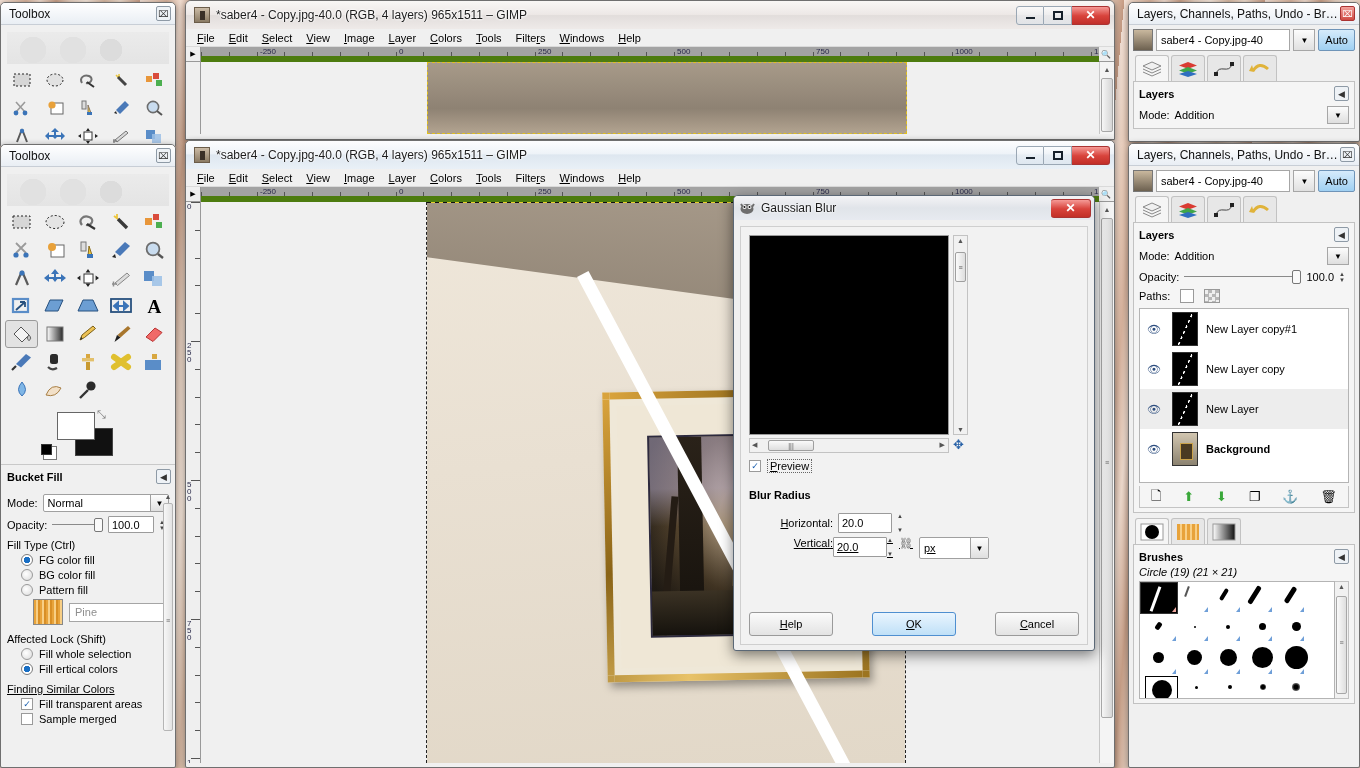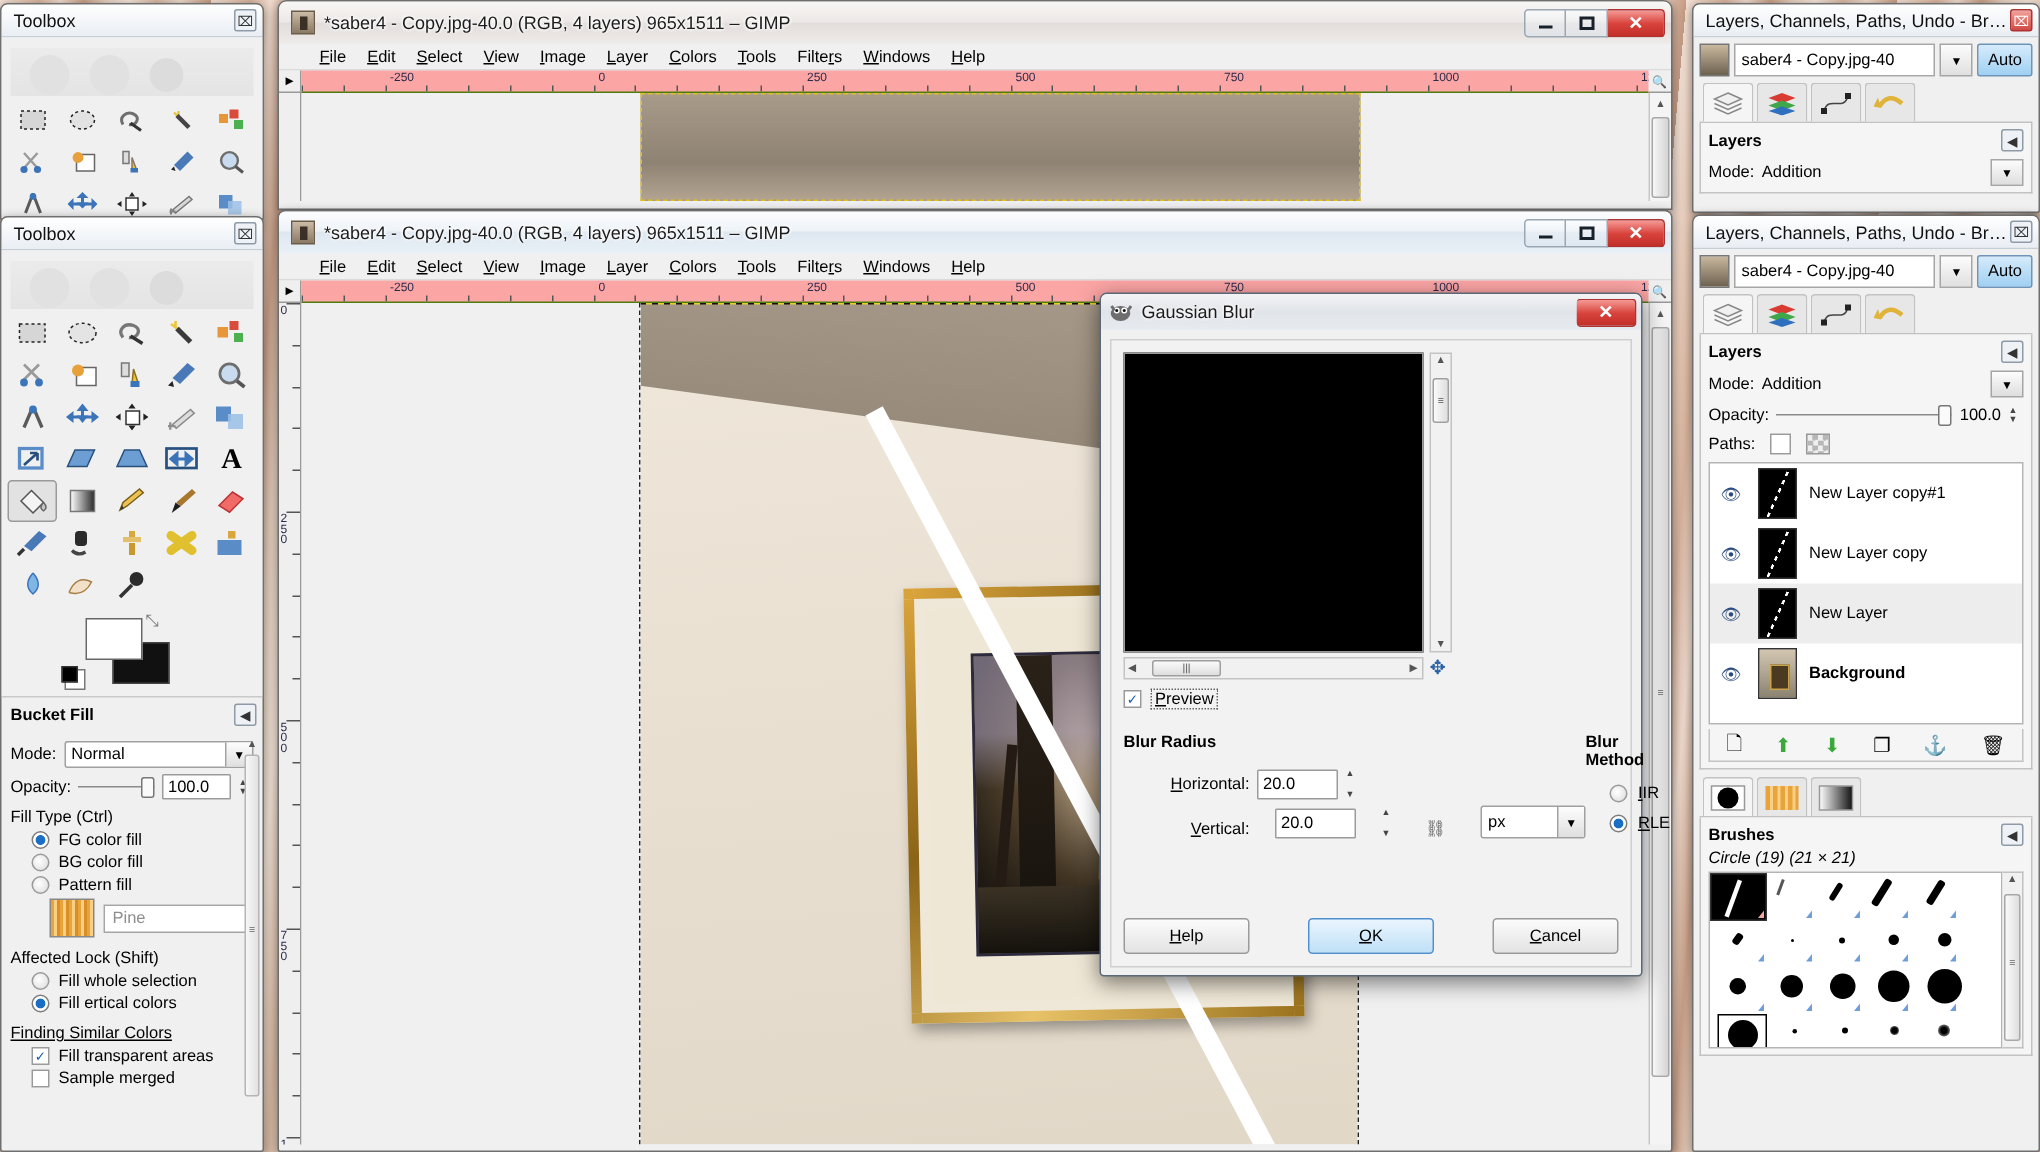--- a/index.html
+++ b/index.html
@@ -138,25 +138,25 @@
   .secttl { margin-top:6px; font-size:11px;}
   .radio-row{display:flex;align-items:center;gap:6px;margin:3px 0 3px 14px;}
   .rad{width:12px;height:12px;border-radius:50%;border:1px solid #9a9a9a;background:radial-gradient(circle at 4px 4px,#fff,#dadada);}
   .rad.on{background:radial-gradient(circle at 50% 50%,#1a6fc4 0 3px,#fff 3.5px 5px,#dcdcdc 5.5px);border-color:#7d7d7d;}
   .chk{width:12px;height:12px;border:1px solid #9a9a9a;background:#fff;display:flex;align-items:center;justify-content:center;font-size:9px;color:#1a5fae;}
   .patt-row{display:flex;align-items:center;gap:6px;margin-left:26px;margin-top:3px;}
   .patt-sw{width:30px;height:26px;border:1px solid #888;background:repeating-linear-gradient(90deg,#e8a33b 0 2px,#f8cf86 2px 4px,#d98f26 4px 6px);}
   .patt-name{flex:1;height:19px;border:1px solid #a5a5a5;background:#fff;color:#8e8e8e;display:flex;align-items:center;padding-left:5px;}
 
   
-  .menubar{ height:18px; display:flex; align-items:center; gap:0; padding-left:20px;
+  .menubar{ height:18px; display:flex; align-items:center; gap:0; padding-left:4px;
             background:#f0f0f0; border-bottom:1px solid #dadada;}
   .menubar span{ padding:1px 7px; font-size:11px;}
   .menubar span u{ text-decoration:underline;}
-  .ruler-h{ height:15px;background:#fca5a5;border-bottom:1px solid #4d7c0f;position:relative;overflow:hidden;}
+  .ruler-h{ height:15px;background:#a3a3a3;border-bottom:6px solid #4d7c0f;position:relative;overflow:hidden;}
   .ruler-v{ width:15px;background:#efefef;border-right:1px solid #999;position:relative;overflow:hidden;}
   .rl-tick{position:absolute;background:#555;}
   .rl-num{position:absolute;font-size:8px;color:#2a2a4a;font-family:"Liberation Sans",sans-serif;}
   .rl-numv{position:absolute;font-size:8px;color:#2a2a4a;width:9px;line-height:7px;text-align:left;}
   .corner-btn{width:15px;height:15px;background:#efefef;border-right:1px solid #999;border-bottom:1px solid #999;
               display:flex;align-items:center;justify-content:center;font-size:7px;}
   .canvas-wrap{position:relative;overflow:hidden;background:#f0f0f0;}
   .vscroll{width:15px;background:#f4f4f4;border-left:1px solid #c6c6c6;position:relative;}
   .vthumb{position:absolute;left:1px;right:1px;background:linear-gradient(90deg,#f6f6f6,#d5d5d5);border:1px solid #a7a7a7;border-radius:2px;}
   .arrowcell{position:absolute;left:0;right:0;height:14px;display:flex;align-items:center;justify-content:center;font-size:7px;color:#555;}
@@ -920,43 +920,32 @@
         <div style="display:flex;align-items:center;gap:5px;margin:12px 0 0 22px;">
           <span style="width:62px;text-align:right;"><u>H</u>orizontal:</span>
           <span style="position:relative;">
             <span class="numfield" style="width:54px;height:20px;">20.0</span>
           </span>
           <span class="spin" style="height:20px;justify-content:space-between;">
               <span>▲</span>
               <span>▼</span>
             </span>
         </div>
-        <div style="display:flex;align-items:flex-end;gap:17px;margin:4px 0 0 22px;">
+        <div style="display:flex;align-items:flex-start;gap:0;margin:4px 0 0 22px;text-decoration:underline;">
           <span style="width:62px;text-align:right;"><u>V</u>ertical:</span>
           <span class="numfield" style="width:54px;height:20px;">20.0</span>
           <span class="spin" style="height:20px;justify-content:space-between;">
               <span>▲</span>
               <span>▼</span>
             </span>
           <span style="margin-left:2px;font-size:11px;color:#555;">⛓</span>
           <span class="combo" style="width:70px;height:22px;flex:none;margin-left:6px;">
             <span>px</span>
             <span class="arrowbox">▼</span>
           </span>
-        </div>
-      </div>
-      <div style="width:100px;">
-        <div style="font-weight:bold;font-size:11px;">Blur Method</div>
-        <div style="display:flex;align-items:center;gap:7px;margin:10px 0 0 16px;">
-          <span class="rad"></span>
-          <span><u>I</u>IR</span>
-        </div>
-        <div style="display:flex;align-items:center;gap:7px;margin:8px 0 0 16px;">
-          <span class="rad on"></span>
-          <span><u>R</u>LE</span>
         </div>
       </div>
     </div>
 
     <div style="position:absolute;left:8px;right:8px;bottom:8px;display:flex;justify-content:space-between;align-items:center;">
       <div class="dlgbtn"><u>H</u>elp</div>
       <div class="dlgbtn primary"><u>O</u>K</div>
       <div class="dlgbtn"><u>C</u>ancel</div>
     </div>
   </div>

